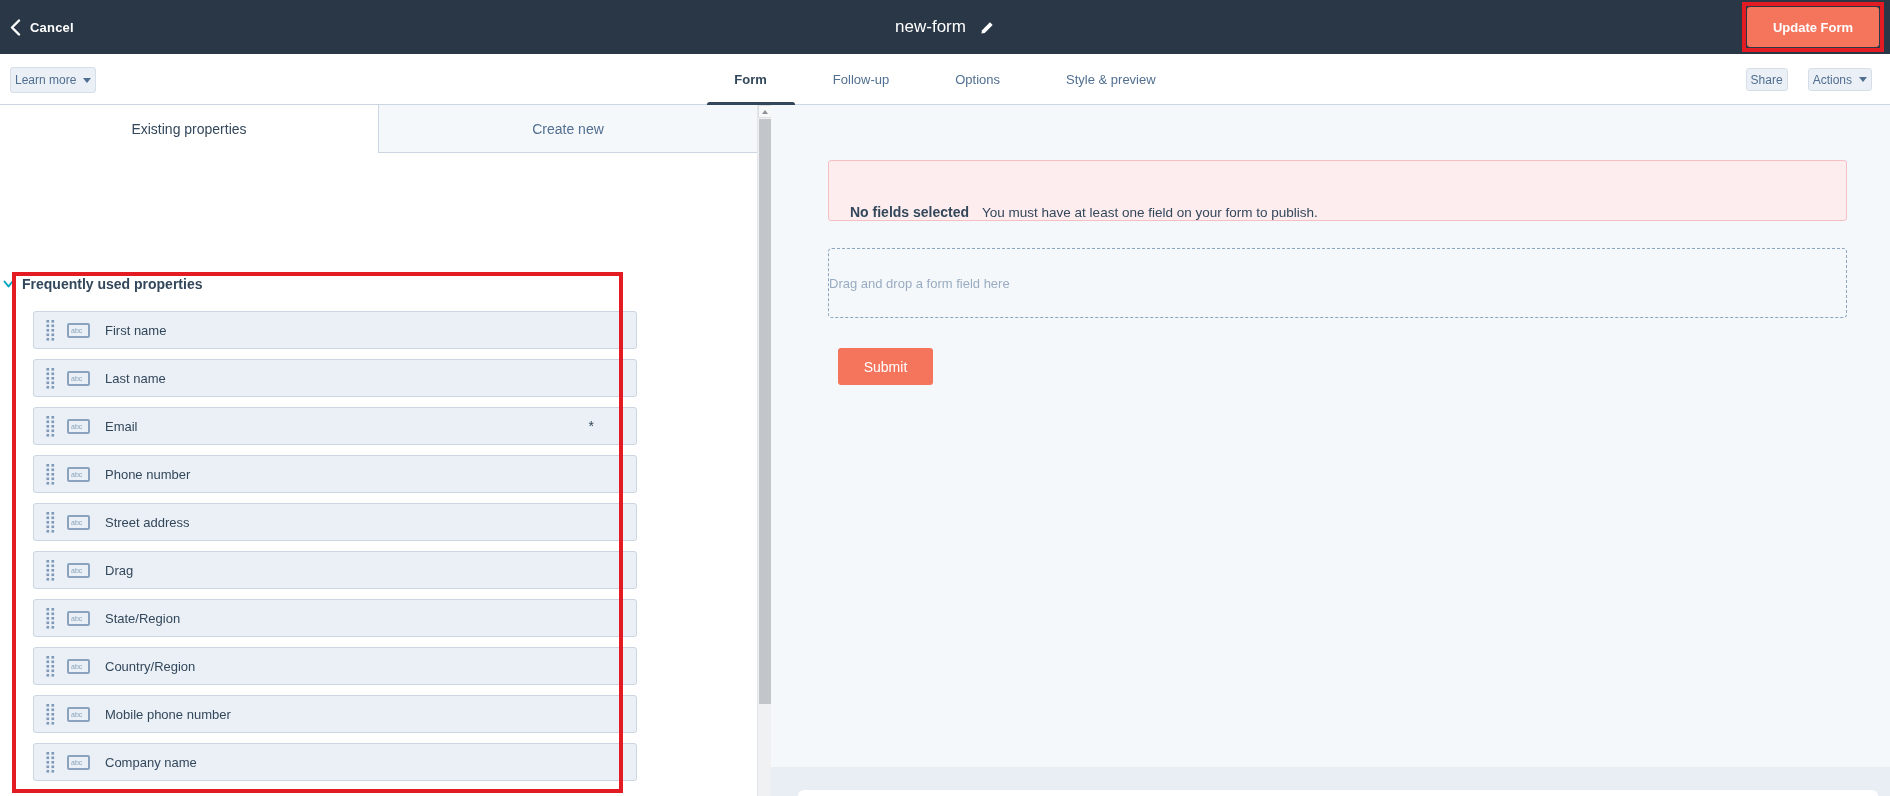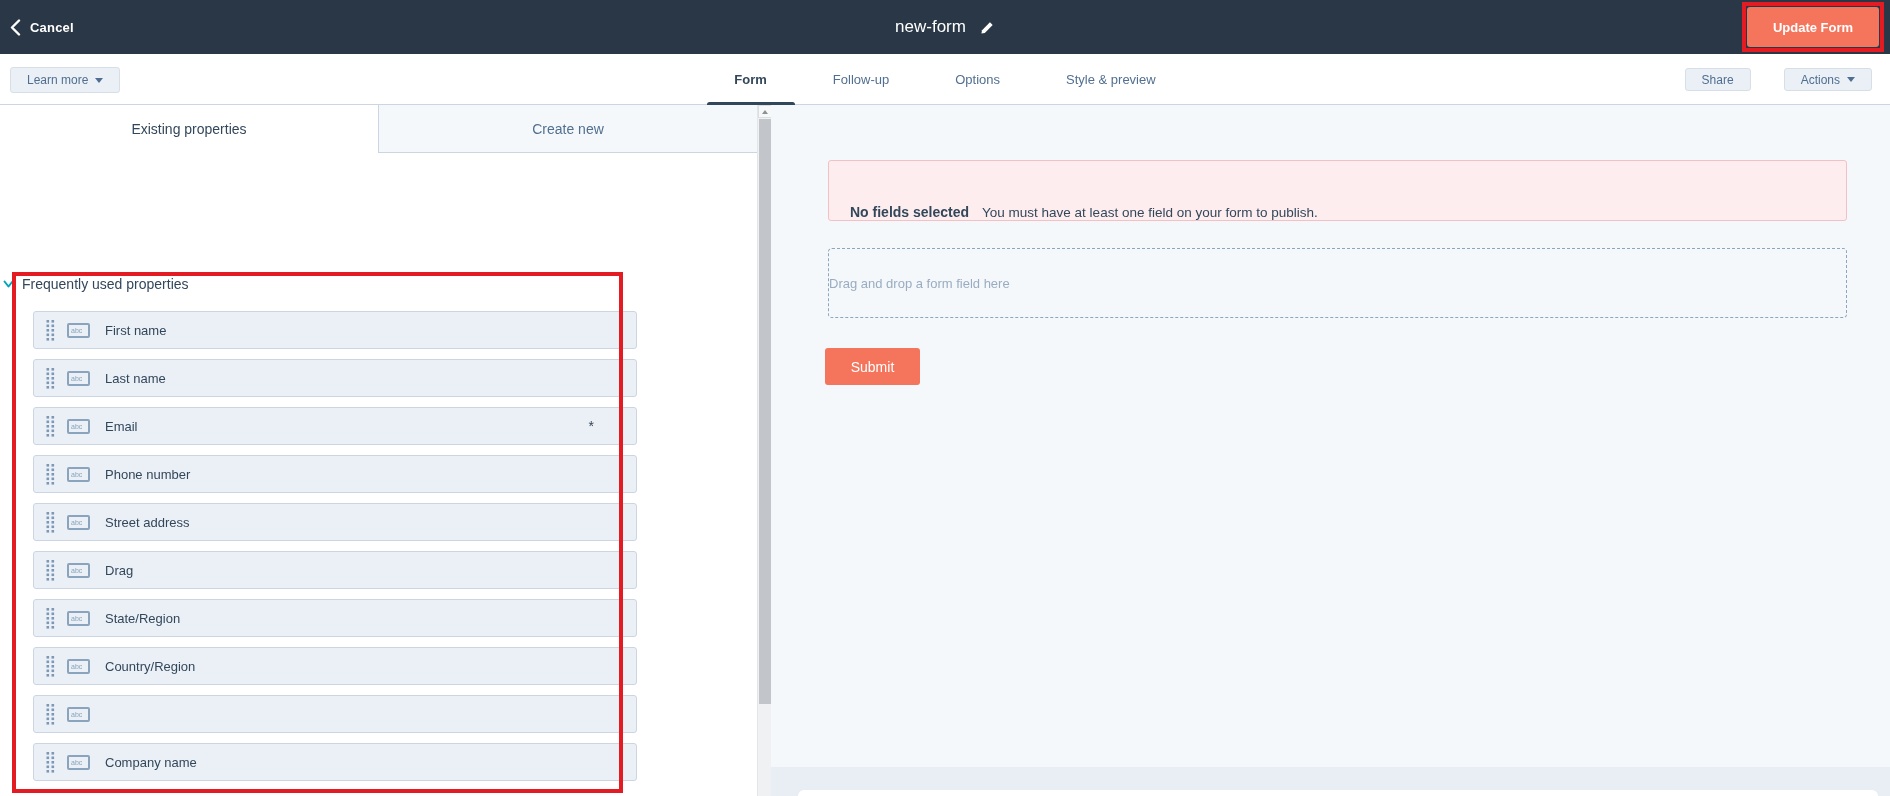--- a/index.html
+++ b/index.html
@@ -36,24 +36,24 @@
   }
 
   
   .toolbar {
     position:absolute; left:0; top:54px; width:1890px; height:51px;
     background:#fff; border-bottom:1px solid #cbd6e2;
   }
   .chip-btn {
     background:#eaf0f6; border:1px solid #d6dfe8; border-radius:3px;
     color:#506e91; font-size:12px; font-family:inherit; cursor:pointer;
-    display:inline-flex; align-items:center; gap:7px; padding:0 16px;
+    display:inline-flex; align-items:center; gap:7px; padding:0 4px;
   }
   .learn-more { position:absolute; left:10px; top:13px; height:26px; }
-  .toolbar-right { position:absolute; right:18px; top:14px; display:flex; gap:33px; }
+  .toolbar-right { position:absolute; right:18px; top:14px; display:flex; gap:20px; }
   .toolbar-right .chip-btn { height:23px; }
   .caret-down {
     width:0; height:0; display:inline-block;
     border-left:4px solid transparent; border-right:4px solid transparent;
     border-top:5px solid #506e91;
   }
   .main-tabs {
     position:absolute; left:0; right:0; top:0; height:51px;
     display:flex; align-items:center; justify-content:center; gap:62px;
   }
@@ -85,21 +85,21 @@
   .search-input {
     width:100%; height:100%; border:1px solid #cbd6e2; border-radius:3px;
     padding:0 40px 0 14px; font-size:14px; font-family:inherit; color:#33475b;
     outline:none; background:#fff;
   }
   .search-input::placeholder { color:#99acc2; opacity:1; }
   .search-icon { position:absolute; right:14px; top:10px; width:18px; height:18px; cursor:pointer; }
 
   .section-header {
     position:absolute; left:3px; top:171px; display:flex; align-items:center; gap:8px;
-    font-size:14px; color:#33475b; cursor:pointer;
+    font-size:14px; color:#33475b; cursor:pointer;font-weight:bold;
   }
   .section-chevron { width:11px; height:10px; }
 
   .prop-list { position:absolute; left:33px; top:206px; width:572px; }
   .prop-item {
     width:604px; height:38px; margin-bottom:10px;
     background:#eaf0f6; border:1px solid #cbd6e2; border-radius:3px;
     display:flex; align-items:center; cursor:grab; padding:0 12px;
   }
   .drag-handle { width:9px; height:23px; margin-right:12px; flex:none; display:block; }
@@ -144,21 +144,21 @@
   }
   .alert-title { font-size:14px; font-weight:bold; color:#33475b; white-space:nowrap; }
   .alert-message { font-size:13.5px; color:#33475b; }
   .dropzone {
     position:absolute; left:57px; top:143px; width:1019px; height:70px;
     border:1px dashed #8ca6c0; border-radius:4px;
     display:flex; align-items:center; 
   }
   .dropzone-label { font-size:13px; color:#99acc2; }
   .submit-btn {
-    position:absolute; left:54px; top:243px; width:95px; height:37px;
+    position:absolute; left:67px; top:243px; width:95px; height:37px;
     background:#f4745c; color:#fff; border:none; border-radius:3px;
     font-size:14px; font-family:inherit; cursor:pointer;
   }
   .bottom-band {
     position:absolute; left:0; top:662px; width:1119px; height:29px; background:#e9edf4;
   }
   .bottom-card {
     position:absolute; left:27px; top:685px; width:1080px; height:6px;
     background:#fff; border-radius:6px 6px 0 0;
   }
@@ -424,20 +424,21 @@
               <rect x="5.5" y="10" width="2.6" height="2.6"></rect>
         <rect x="0.5" y="14.5" width="2.6" height="2.6"></rect>
               <rect x="5.5" y="14.5" width="2.6" height="2.6"></rect>
         <rect x="0.5" y="19" width="2.6" height="2.6"></rect>
               <rect x="5.5" y="19" width="2.6" height="2.6"></rect>
       </g>
     </svg>
     <span class="field-icon">
             <i>abc</i>
           </span>
+    <span class="prop-label">Mobile phone number</span>
     <span class="prop-required"></span>
   </div>
 
   <div class="prop-item">
     <svg class="drag-handle" viewBox="0 0 9 23">
       <g fill="#7c98b6">
         <rect x="0.5" y="1" width="2.6" height="2.6"></rect>
               <rect x="5.5" y="1" width="2.6" height="2.6"></rect>
         <rect x="0.5" y="5.5" width="2.6" height="2.6"></rect>
               <rect x="5.5" y="5.5" width="2.6" height="2.6"></rect>

